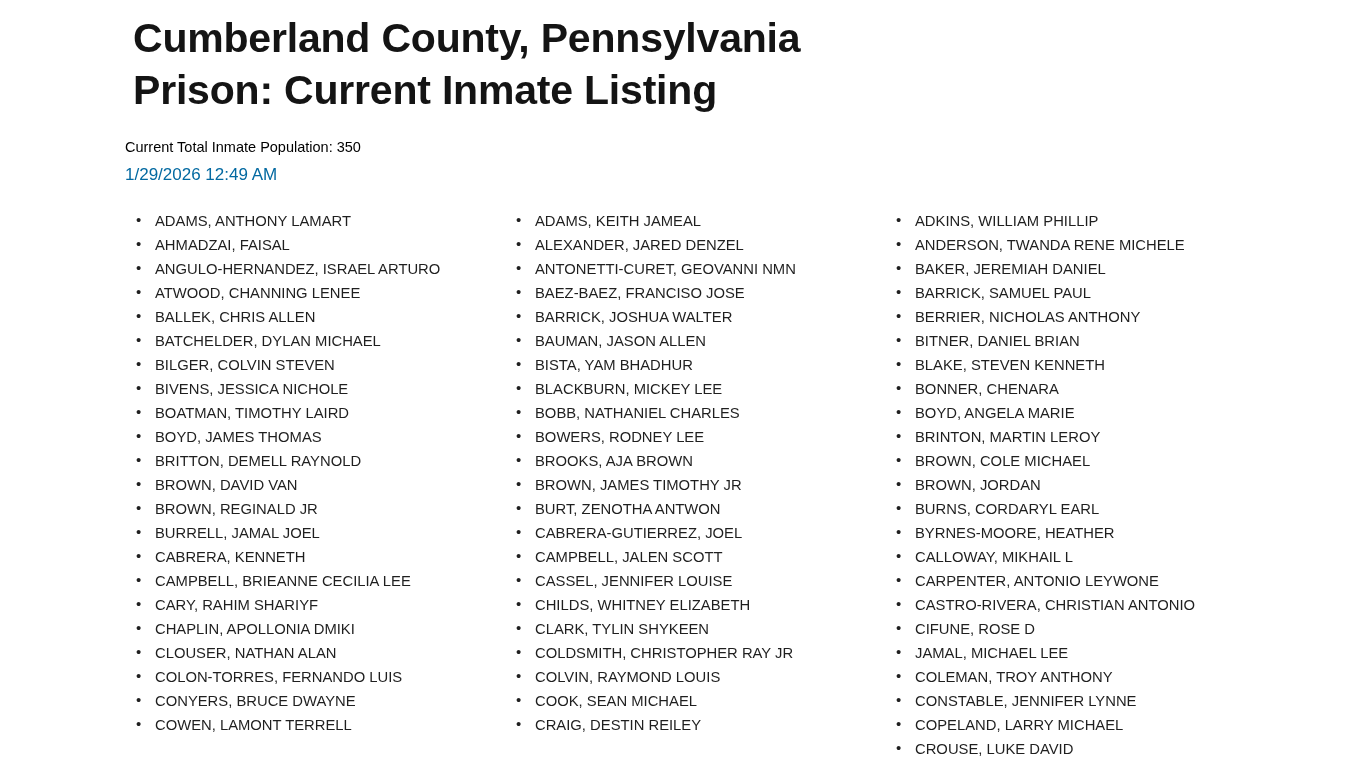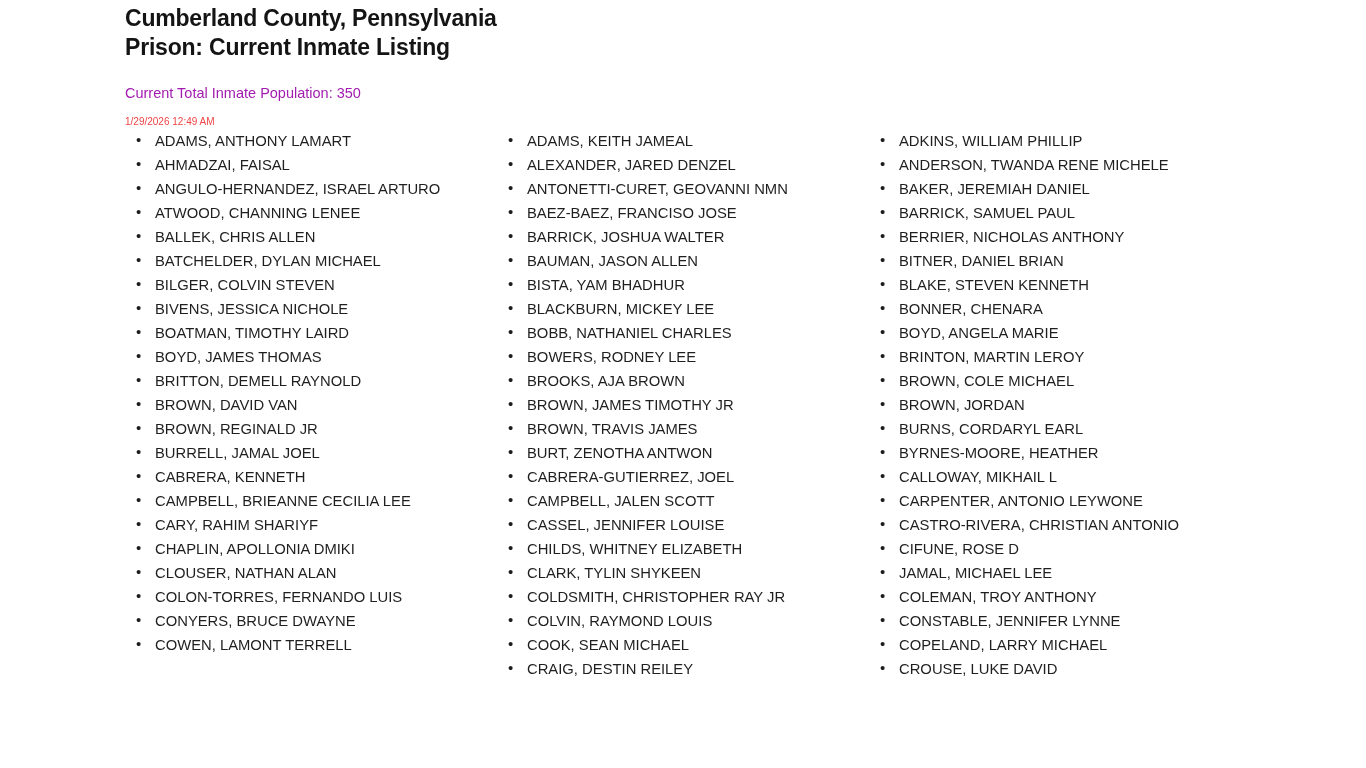--- a/index.html
+++ b/index.html
@@ -19,48 +19,49 @@
     height: 768px;
     box-sizing: border-box;
     padding: 0 0 0 0;
     position: relative;
   }
   .content {
     padding-left: 125px;
     padding-top: 0px;
   }
   h1.title {
-    font-size: 23px;
+    font-size: 41px;
     font-weight: bold;
     line-height: 1.28;
-    margin: 0;
+    margin: 8px;
     padding-top: 4px;
     letter-spacing: -0.2px;
     color: #141414;
     max-width: 700px;
   }
   .title-line {
     display: block;
   }
   .meta {
     font-size: 14.5px;
-    color: #a21caf;
+    color: #000000;
     margin-top: 20px;
     line-height: 1.4;
   }
   .meta-date {
-    font-size: 10px;
-    color: #ef4444;
-    margin-top: 12px;
+    font-size: 17px;
+    color: #0369a1;
+    margin-top: 6px;
     line-height: 1.4;
   }
   .columns {
+    margin-top: 22px;
     display: flex;
     flex-direction: row;
-    gap: 0px;
+    gap: 8px;
   }
   .col {
     width: 372px;
     flex: 0 0 372px;
   }
   ul.inmate-list {
     list-style: none;
     margin: 0;
     padding: 0;
   }
@@ -131,21 +132,20 @@
           <li>ANTONETTI-CURET, GEOVANNI NMN</li>
           <li>BAEZ-BAEZ, FRANCISO JOSE</li>
           <li>BARRICK, JOSHUA WALTER</li>
           <li>BAUMAN, JASON ALLEN</li>
           <li>BISTA, YAM BHADHUR</li>
           <li>BLACKBURN, MICKEY LEE</li>
           <li>BOBB, NATHANIEL CHARLES</li>
           <li>BOWERS, RODNEY LEE</li>
           <li>BROOKS, AJA BROWN</li>
           <li>BROWN, JAMES TIMOTHY JR</li>
-          <li>BROWN, TRAVIS JAMES</li>
           <li>BURT, ZENOTHA ANTWON</li>
           <li>CABRERA-GUTIERREZ, JOEL</li>
           <li>CAMPBELL, JALEN SCOTT</li>
           <li>CASSEL, JENNIFER LOUISE</li>
           <li>CHILDS, WHITNEY ELIZABETH</li>
           <li>CLARK, TYLIN SHYKEEN</li>
           <li>COLDSMITH, CHRISTOPHER RAY JR</li>
           <li>COLVIN, RAYMOND LOUIS</li>
           <li>COOK, SEAN MICHAEL</li>
           <li>CRAIG, DESTIN REILEY</li>

